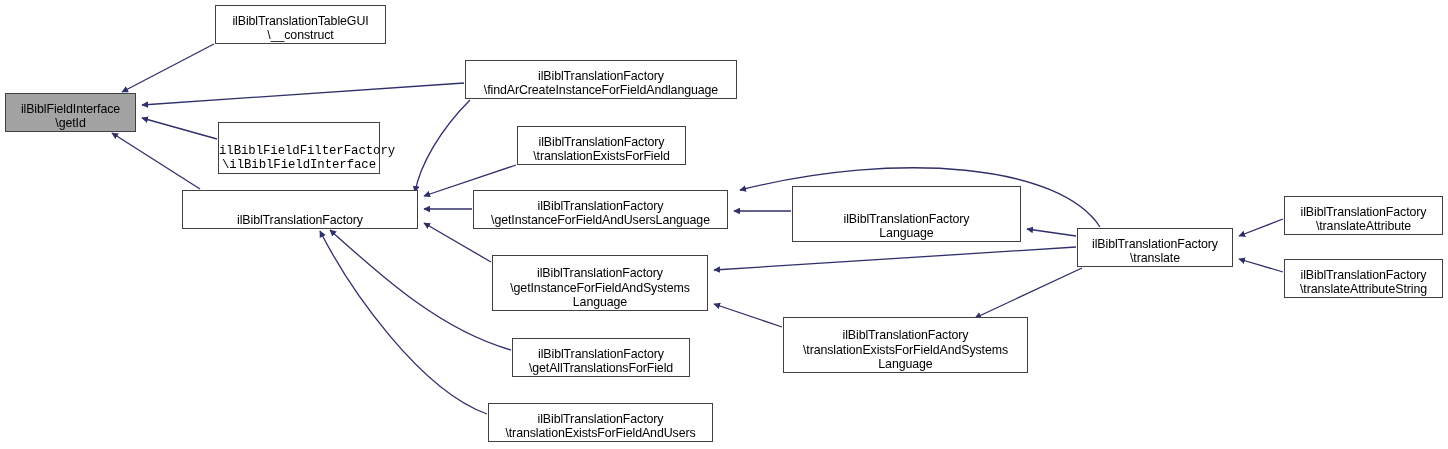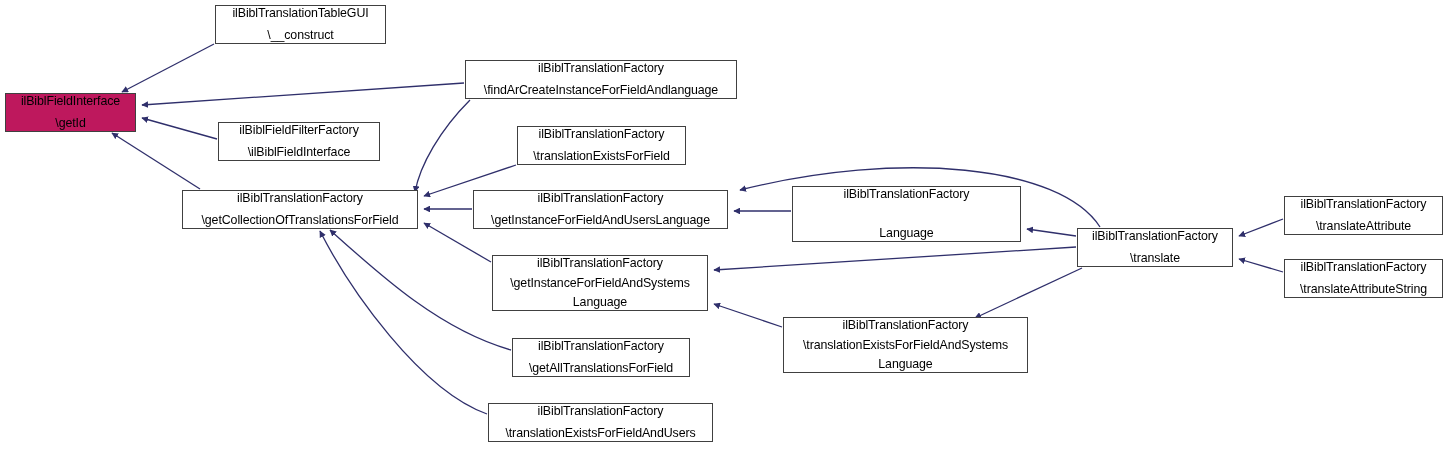--- a/index.html
+++ b/index.html
@@ -31,26 +31,26 @@
     box-sizing: border-box;
     border: 1px solid #404040;
     background: #ffffff;
     color: #000000;
     font-size: 12.4px;
     line-height: 14.6px;
     text-align: center;
     display: flex;
     flex-direction: column;
     align-items: center;
-    justify-content: space-between;
+    justify-content: flex-end;
     white-space: pre;
     letter-spacing: -0.1px;
   }
   .node.highlight {
-    background: #be185d;
+    background: #a3a3a3;
   }
   .node .l1, .node .l2 {
     display: block;
     width: 100%;
   }
 </style>
 </head>
 <body>
 
 <div id="graph">
@@ -104,28 +104,27 @@
   <div class="node highlight" style="left:5px;  top:93px;  width:131px; height:39px;">
     <span class="l1">ilBiblFieldInterface</span>
     <span class="l2">\getId</span>
   </div>
 
   <div class="node" style="left:215px; top:5px;   width:171px; height:39px;">
     <span class="l1">ilBiblTranslationTableGUI</span>
     <span class="l2">\__construct</span>
   </div>
 
-  <div class="node" style="left:218px; top:122px; width:162px; height:39px;">
+  <div class="node" style="left:218px; top:122px; width:162px; height:52px;font-family:Liberation Mono, monospace;">
     <span class="l1">ilBiblFieldFilterFactory</span>
     <span class="l2">\ilBiblFieldInterface</span>
   </div>
 
   <div class="node" style="left:182px; top:190px; width:236px; height:39px;">
     <span class="l1">ilBiblTranslationFactory</span>
-    <span class="l2">\getCollectionOfTranslationsForField</span>
   </div>
 
   <div class="node" style="left:465px; top:60px;  width:272px; height:39px;">
     <span class="l1">ilBiblTranslationFactory</span>
     <span class="l2">\findArCreateInstanceForFieldAndlanguage</span>
   </div>
 
   <div class="node" style="left:517px; top:126px; width:169px; height:39px;">
     <span class="l1">ilBiblTranslationFactory</span>
     <span class="l2">\translationExistsForField</span>

